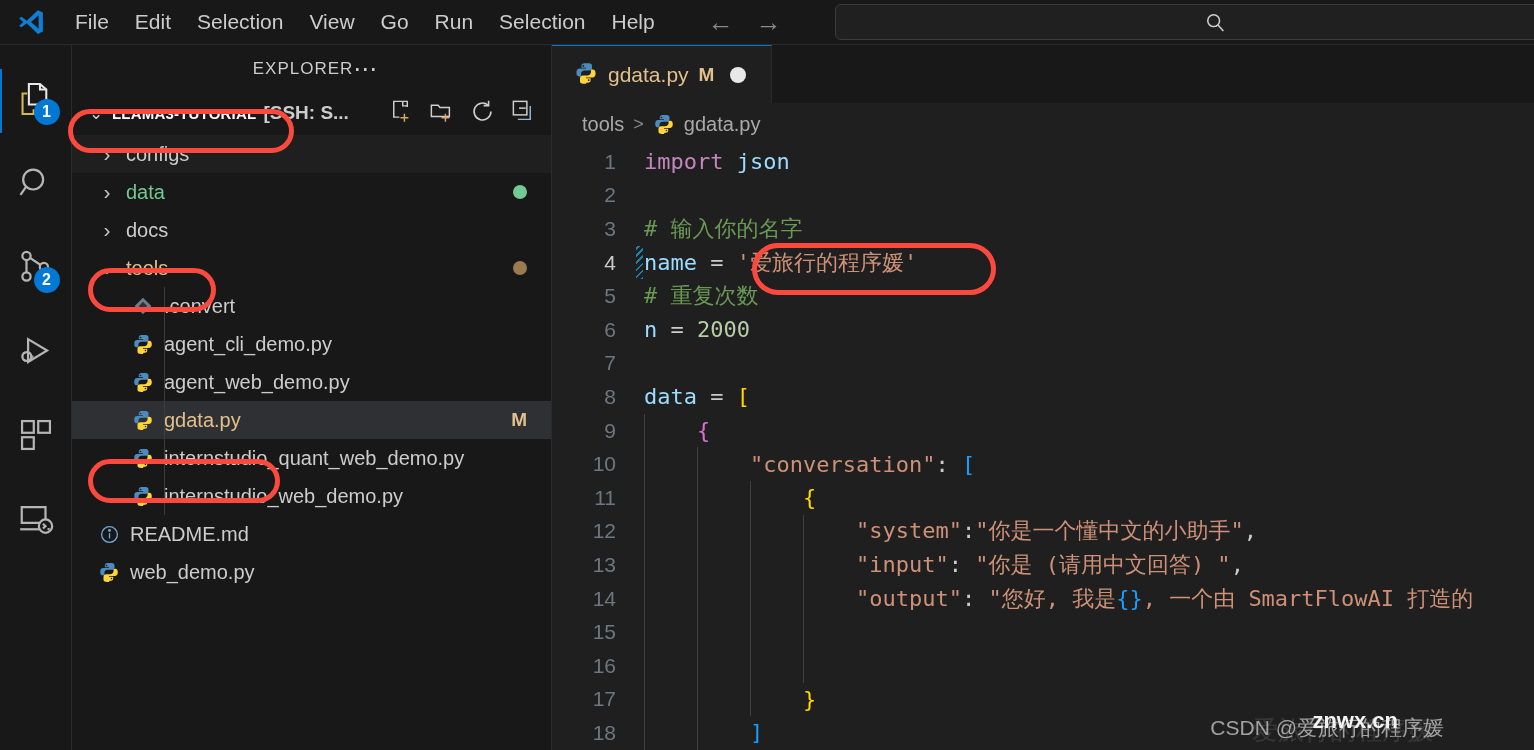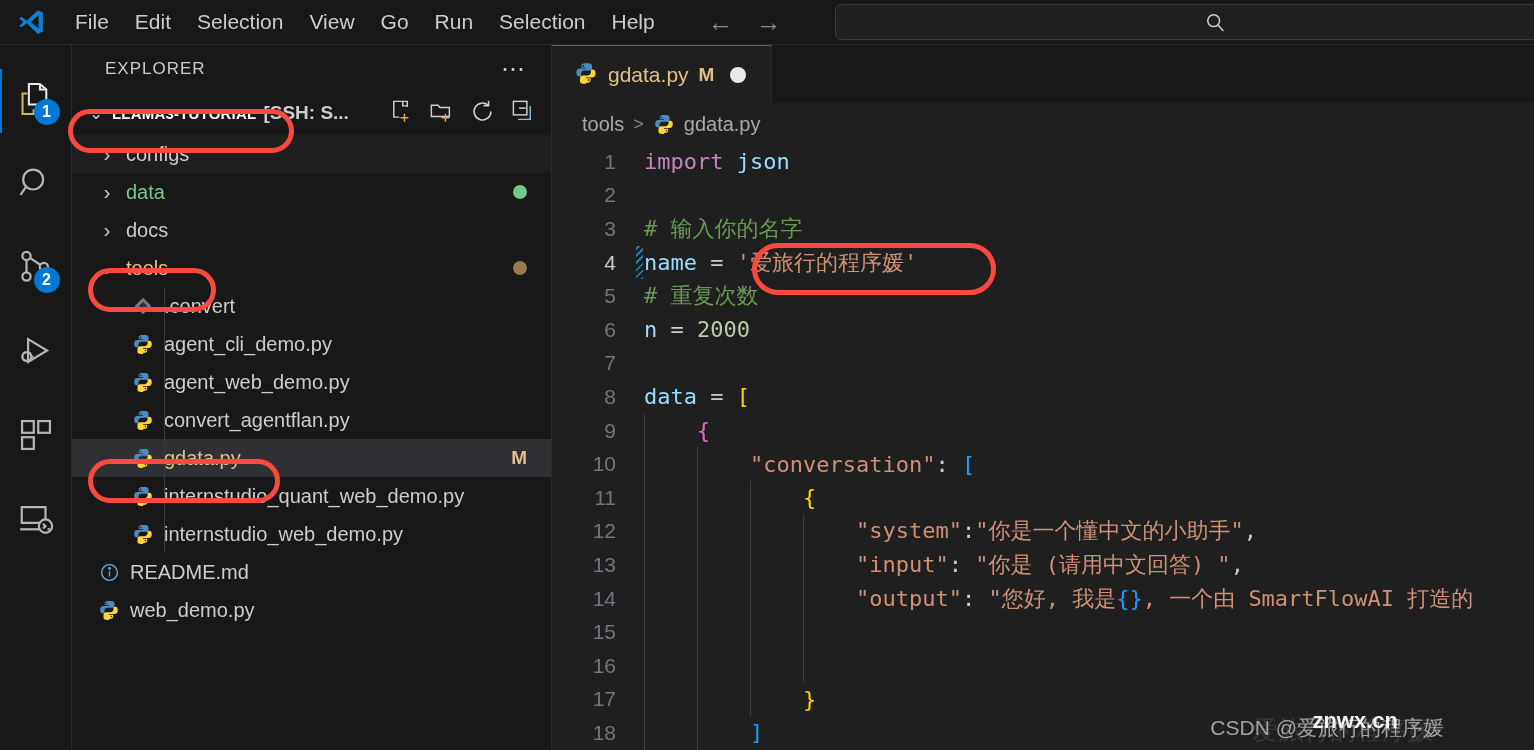--- a/index.html
+++ b/index.html
@@ -52,21 +52,21 @@
     color: #ffffff; font-size: 16px; font-weight: bold;
     display: flex; align-items: center; justify-content: center; padding: 0 6px;
   }
 
   
   .sidebar {
     position: absolute; left: 72px; top: 45px; width: 480px; height: 705px;
     background: #181818; border-right: 1px solid #2b2b2b;
   }
   .sb-title {
-    height: 48px; display: flex; align-items: center; justify-content: space-between;
+    height: 48px; display: flex; align-items: center; justify-content: center;
     padding: 0 24px 0 33px;
   }
   .sb-title .t { color: #cccccc; font-size: 17px; letter-spacing: 1px; }
   .sb-title .dots { color: #cccccc; font-size: 24px; letter-spacing: 2px; line-height: 10px; }
   .folder-row {
     position: relative; height: 40px; display: flex; align-items: center;
     padding-left: 8px; padding-right: 14px; gap: 0px;
   }
   .chev { width: 32px; text-align: center; color: #cccccc; font-size: 17px; }
   .folder-name {
@@ -345,31 +345,20 @@
         </div>
         <div class="row">
           <span class="ind" style="width: 56px;"></span>
           <span class="ficon">
             <svg width="22" height="22" viewBox="0 0 24 24">
               <path d="M11.8 2.2c-2.6 0-4.4.6-4.4 2.4v2.2h4.6v.8H5.6c-1.8 0-3.2 1.2-3.2 4s1.1 4 2.9 4h1.7v-2.6c0-2 1.7-3.4 3.7-3.4h4.5c1.6 0 2.8-1.3 2.8-2.9V4.6c0-1.8-1.7-2.4-4.2-2.4h-2zM9.3 4a.9.9 0 1 1 0 1.8.9.9 0 0 1 0-1.8z" fill="#4b8bbe"></path>
               <path d="M12.2 21.8c2.6 0 4.4-.6 4.4-2.4v-2.2H12v-.8h6.4c1.8 0 3.2-1.2 3.2-4s-1.1-4-2.9-4h-1.7v2.6c0 2-1.7 3.4-3.7 3.4H8.8c-1.6 0-2.8 1.3-2.8 2.9v3.1c0 1.8 1.7 2.4 4.2 2.4h2zM14.7 20a.9.9 0 1 1 0-1.8.9.9 0 0 1 0 1.8z" fill="#ffd43b"></path>
             </svg>
           </span>
           <span class="label">agent_web_demo.py</span>
-          <span class="guide"></span>
-        </div>
-        <div class="row">
-          <span class="ind" style="width: 56px;"></span>
-          <span class="ficon">
-            <svg width="22" height="22" viewBox="0 0 24 24">
-              <path d="M11.8 2.2c-2.6 0-4.4.6-4.4 2.4v2.2h4.6v.8H5.6c-1.8 0-3.2 1.2-3.2 4s1.1 4 2.9 4h1.7v-2.6c0-2 1.7-3.4 3.7-3.4h4.5c1.6 0 2.8-1.3 2.8-2.9V4.6c0-1.8-1.7-2.4-4.2-2.4h-2zM9.3 4a.9.9 0 1 1 0 1.8.9.9 0 0 1 0-1.8z" fill="#4b8bbe"></path>
-              <path d="M12.2 21.8c2.6 0 4.4-.6 4.4-2.4v-2.2H12v-.8h6.4c1.8 0 3.2-1.2 3.2-4s-1.1-4-2.9-4h-1.7v2.6c0 2-1.7 3.4-3.7 3.4H8.8c-1.6 0-2.8 1.3-2.8 2.9v3.1c0 1.8 1.7 2.4 4.2 2.4h2zM14.7 20a.9.9 0 1 1 0-1.8.9.9 0 0 1 0 1.8z" fill="#ffd43b"></path>
-            </svg>
-          </span>
-          <span class="label">convert_agentflan.py</span>
           <span class="guide"></span>
         </div>
         <div class="row sel">
           <span class="ind" style="width: 56px;"></span>
           <span class="ficon">
             <svg width="22" height="22" viewBox="0 0 24 24">
               <path d="M11.8 2.2c-2.6 0-4.4.6-4.4 2.4v2.2h4.6v.8H5.6c-1.8 0-3.2 1.2-3.2 4s1.1 4 2.9 4h1.7v-2.6c0-2 1.7-3.4 3.7-3.4h4.5c1.6 0 2.8-1.3 2.8-2.9V4.6c0-1.8-1.7-2.4-4.2-2.4h-2zM9.3 4a.9.9 0 1 1 0 1.8.9.9 0 0 1 0-1.8z" fill="#4b8bbe"></path>
               <path d="M12.2 21.8c2.6 0 4.4-.6 4.4-2.4v-2.2H12v-.8h6.4c1.8 0 3.2-1.2 3.2-4s-1.1-4-2.9-4h-1.7v2.6c0 2-1.7 3.4-3.7 3.4H8.8c-1.6 0-2.8 1.3-2.8 2.9v3.1c0 1.8 1.7 2.4 4.2 2.4h2zM14.7 20a.9.9 0 1 1 0-1.8.9.9 0 0 1 0 1.8z" fill="#ffd43b"></path>
             </svg>
           </span>

